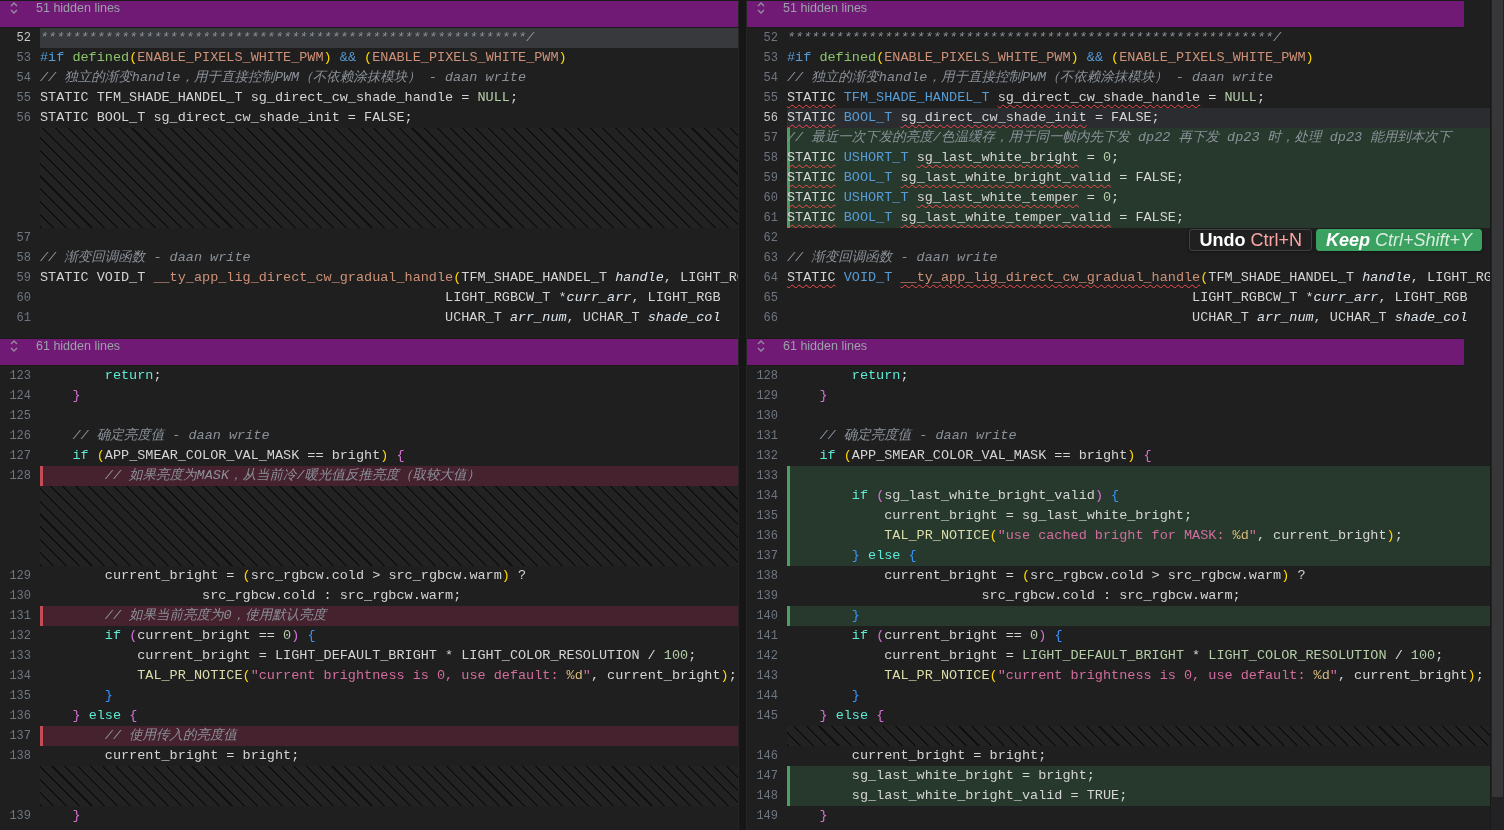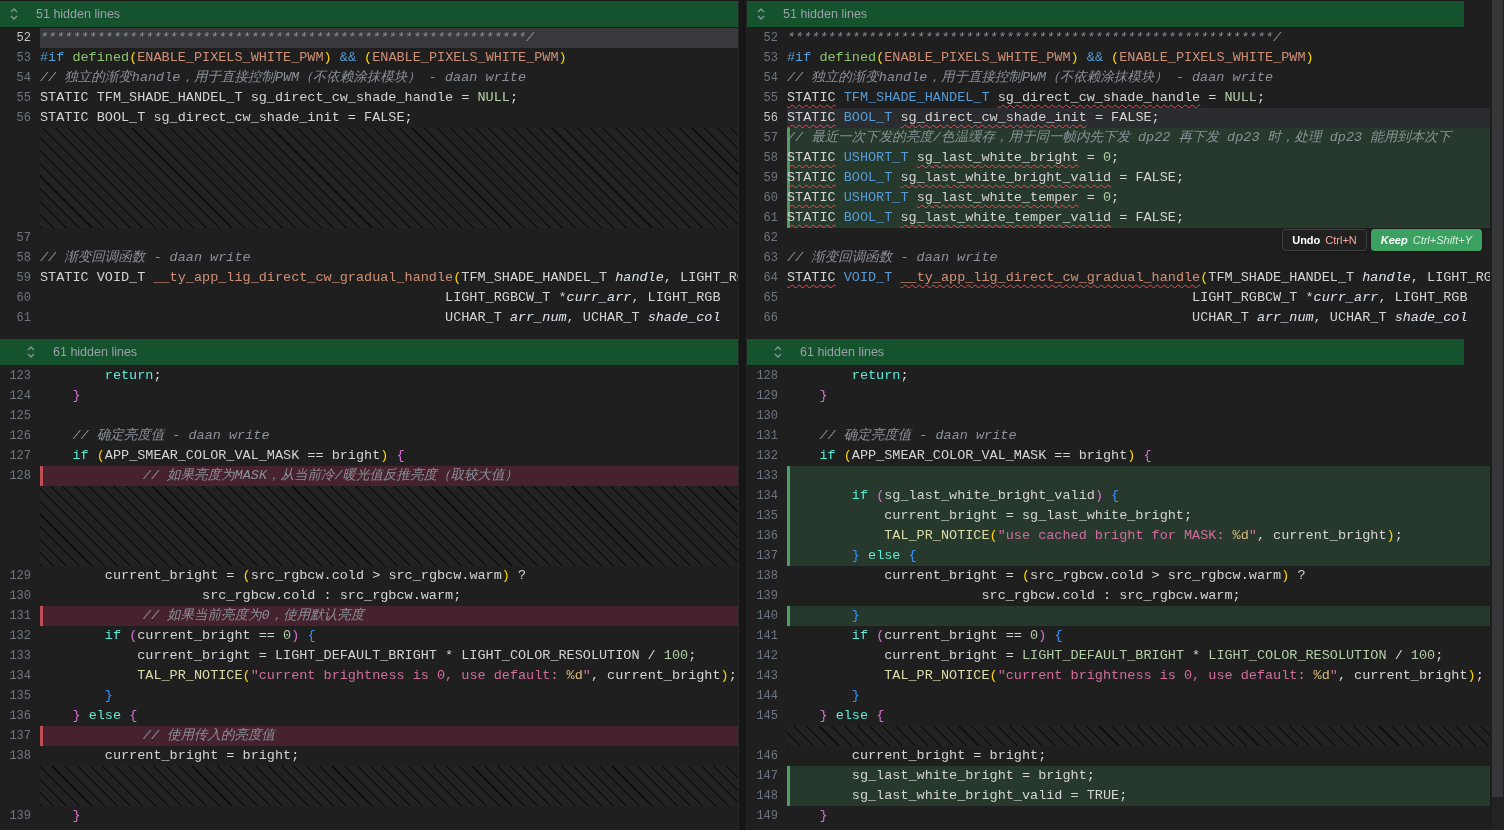--- a/index.html
+++ b/index.html
@@ -7,51 +7,51 @@
     font-family:"Liberation Mono","DejaVu Sans Mono",monospace;}
   .diff{display:flex;width:100%;height:100%;}
   .pane{position:relative;overflow:hidden;background:#1f1f1f;}
   .pane.left{width:738px;flex:none;}
   .pane.right{flex:1;}
   .sash{width:7px;flex:none;background:#161616;border-left:1px solid #252525;border-right:1px solid #252525;cursor:col-resize;}
   .rowhost{position:absolute;top:0;left:0;right:0;bottom:0;}
   .pane.right .rowhost{right:14px;}
 
   
-  .fold{height:26px;display:flex;align-items:center;background:#14532d;border-top:1px solid #1a1a1a;border-bottom:1px solid #1a1a1a;
+  .fold{height:26px;display:flex;align-items:flex-start;background:#701a75;border-top:1px solid #1a1a1a;border-bottom:1px solid #1a1a1a;
     color:#9aa1a8;font-family:"Liberation Sans",sans-serif;font-size:12.5px;}
   .fold .ficon{width:12px;height:14px;margin-left:8px;flex:none;opacity:.85;}
   .fold .flabel{margin-left:16px;white-space:pre;}
-  .fold.gap{margin-top:10px;padding-left:17px;}
+  .fold.gap{margin-top:10px;}
   .pane.right .fold{margin-right:26px;}
 
   
   .row{display:flex;height:20px;line-height:20px;}
   .gutter{width:40px;flex:none;text-align:right;padding-right:9px;box-sizing:border-box;
     color:#6e7681;font-size:12px;user-select:none;}
   .code{flex:1;overflow:hidden;white-space:pre;font-size:13.5px;color:#d4d4d4;}
   .row.cur .code{background:#38393d;}
   .pane.right .row.cur .code{background:#2b2c2f;}
   .row.cur .gutter{color:#c8c8c8;}
-  .row.del .code{background:#46222e;box-shadow:inset 3px 0 0 #c14d55;padding-left:38px;}
+  .row.del .code{background:#46222e;box-shadow:inset 3px 0 0 #c14d55;}
   .row.add .code{background:#27392c;box-shadow:inset 3px 0 0 #4c9e63;}
   .row.filler .code{background-color:#222222;
     background-image:repeating-linear-gradient(45deg,rgba(0,0,0,.55) 0 1.5px,transparent 1.5px 9px);}
 
   
   .tk-d{color:#d4d4d4}.tk-kw{color:#5eead4}.tk-blue{color:#569cd6}.tk-def{color:#8cc46c}
   .tk-mac{color:#ce9178}.tk-const{color:#b5cea8}.tk-str{color:#d16d9e}.tk-fmt{color:#d7ba7d}
   .tk-cm{color:#8a9199;font-style:italic}.tk-fn{color:#dcdcaa}.tk-type{color:#569cd6}
   .tk-p1{color:#ffd602}.tk-p2{color:#da70d6}.tk-p3{color:#3794ff}
   .tk-pi{color:#dbe4ec;font-style:italic}
   .sq{text-decoration:underline wavy #f14c4c 1px;text-underline-offset:3px;}
 
   
   .inline-actions{position:absolute;top:229px;right:22px;display:flex;gap:4px;z-index:5;
-    font-family:"Liberation Sans",sans-serif;font-size:11px;}
+    font-family:"Liberation Sans",sans-serif;font-size:18px;}
   .inline-actions button{height:22px;display:flex;align-items:center;gap:5px;padding:0 9px;
     border-radius:3px;border:1px solid #3f4042;background:#202021;color:#fff;cursor:pointer;
     font-family:inherit;font-size:inherit;box-shadow:0 1px 3px rgba(0,0,0,.45);}
   .inline-actions button b{font-weight:700;}
   .inline-actions .ks{color:#fca5a5;font-weight:400;}
   .inline-actions button.keep{background:#3ba160;border-color:#3ba160;font-style:italic;}
   .inline-actions button.keep .ks{color:#d6ecdd;}
 
   
   .vscroll{position:absolute;top:0;right:0;bottom:0;width:14px;background:#222224;border-left:1px solid #19191a;box-sizing:border-box;}

